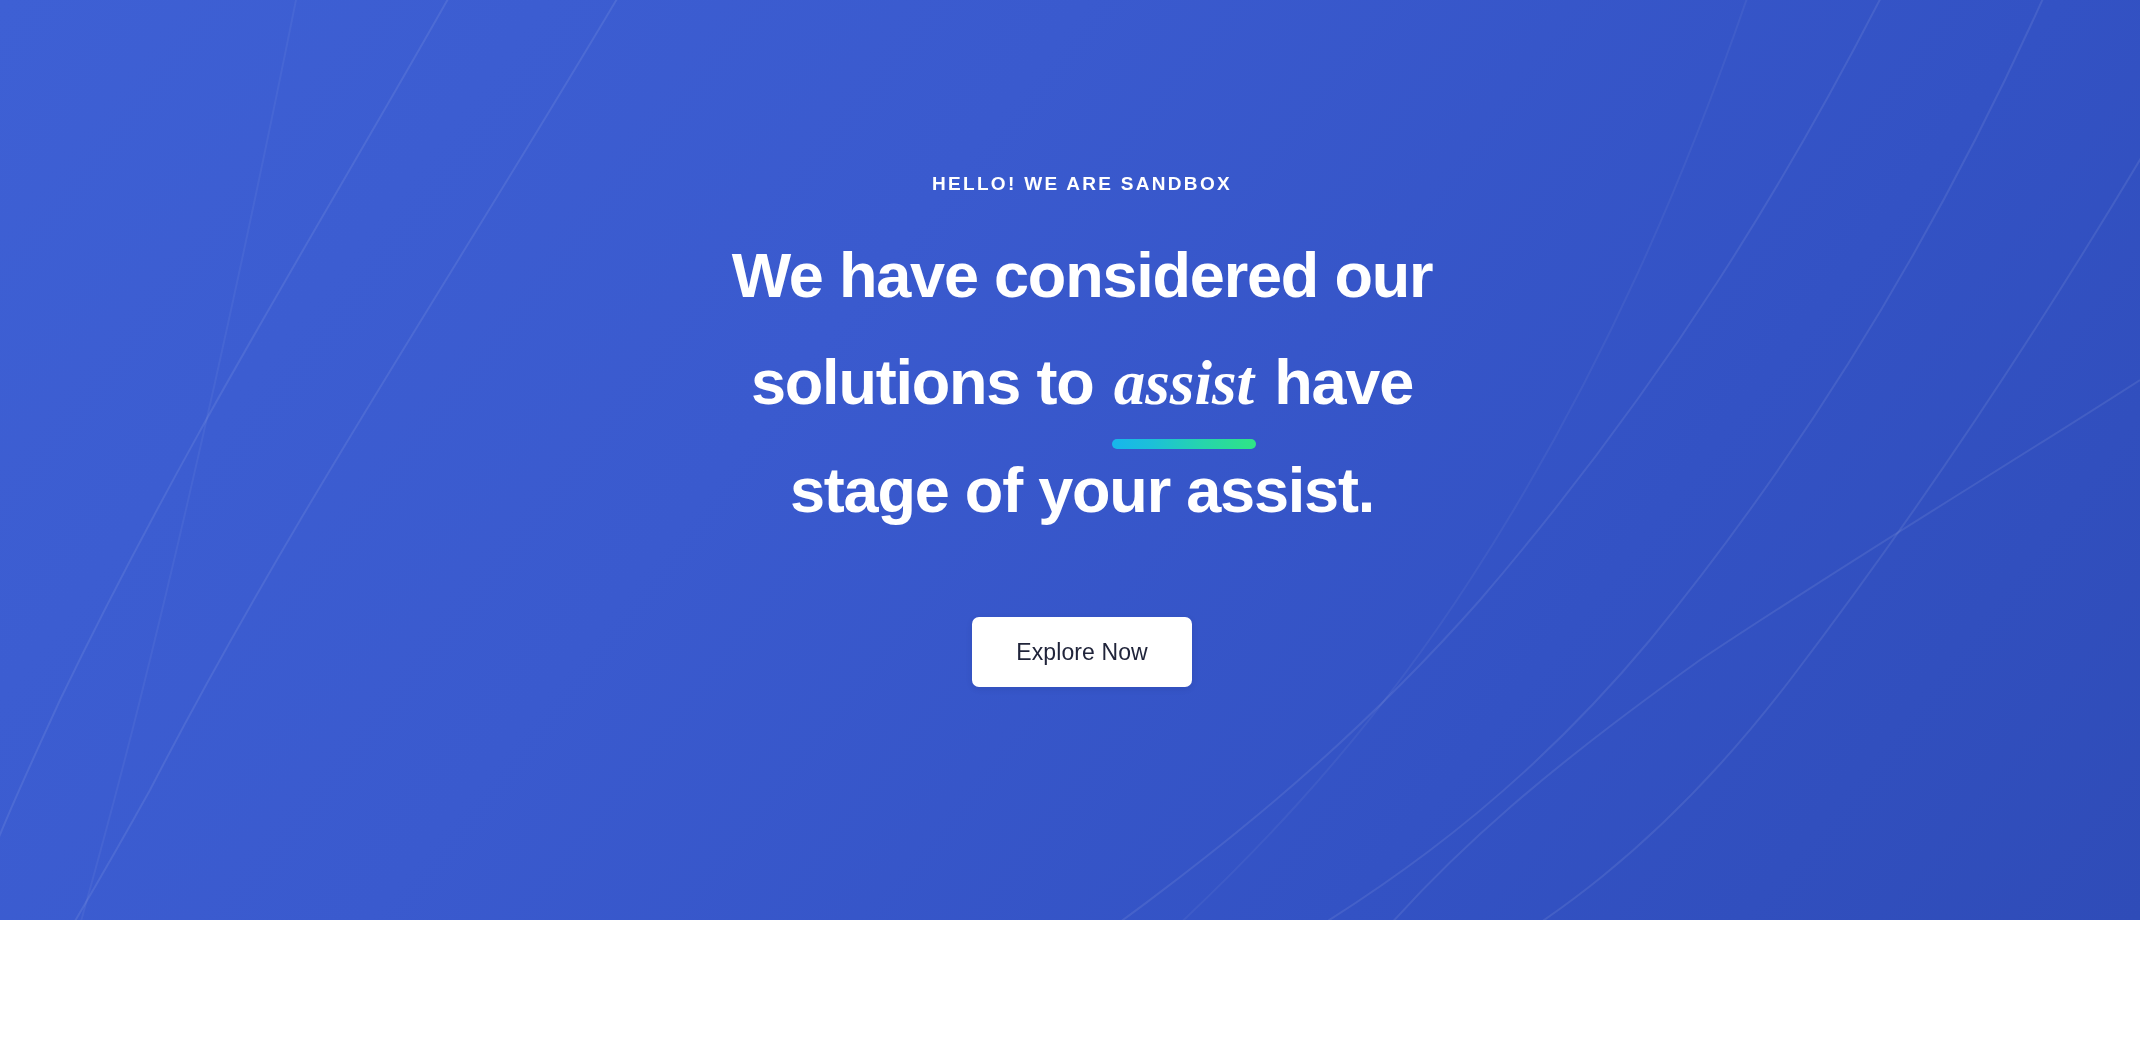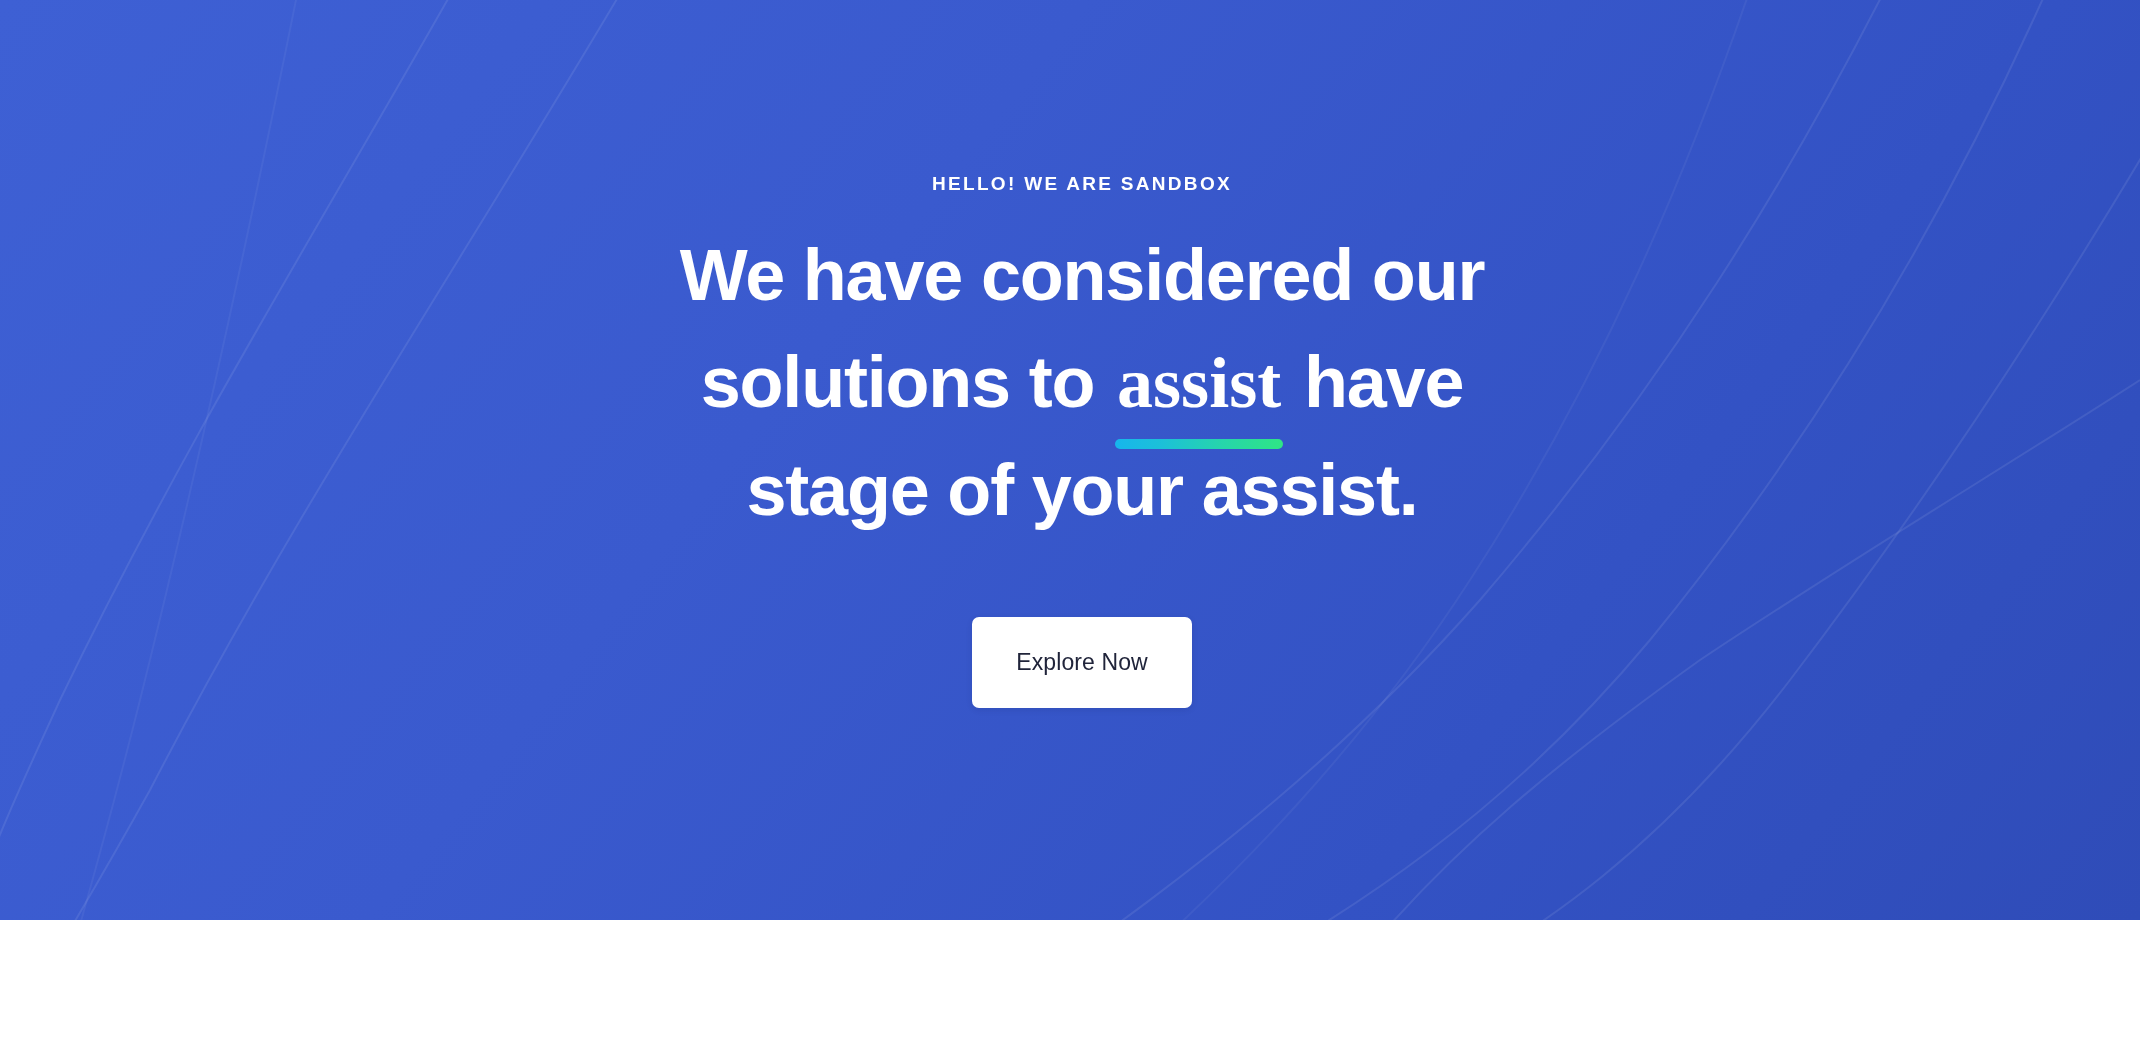--- a/index.html
+++ b/index.html
@@ -71,35 +71,36 @@
   .headline {
     position: absolute;
     left: 50%;
     transform: translateX(-50%);
     top: 222px;
     width: 1240px;
     margin: 0;
     text-align: center;
     color: #ffffff;
     font-family: "Liberation Sans", sans-serif;
-    font-size: 72px;
+    font-size: 63px;
     font-weight: 700;
     line-height: 107px;
     letter-spacing: -1.2px;
   }
 
   .headline .line {
     display: block;
     white-space: nowrap;
   }
 
   .hl-accent {
     position: relative;
     display: inline-block;
     font-family: "Liberation Serif", serif;
+    font-style: italic;
     font-weight: 700;
     letter-spacing: 0;
     padding: 0 4px;
   }
 
   .hl-accent .accent-bar {
     position: absolute;
     left: 2px;
     right: 2px;
     bottom: -12px;
@@ -116,21 +117,21 @@
     width: 100%;
     display: flex;
     justify-content: center;
   }
 
   .cta-button {
     display: inline-flex;
     align-items: center;
     justify-content: center;
     width: 220px;
-    height: 91px;
+    height: 70px;
     border: none;
     border-radius: 7px;
     background: #ffffff;
     color: #20243a;
     font-family: "Liberation Sans", sans-serif;
     font-size: 23px;
     font-weight: 400;
     letter-spacing: 0.1px;
     cursor: pointer;
     box-shadow: 0 2px 6px rgba(10, 20, 60, 0.10);

